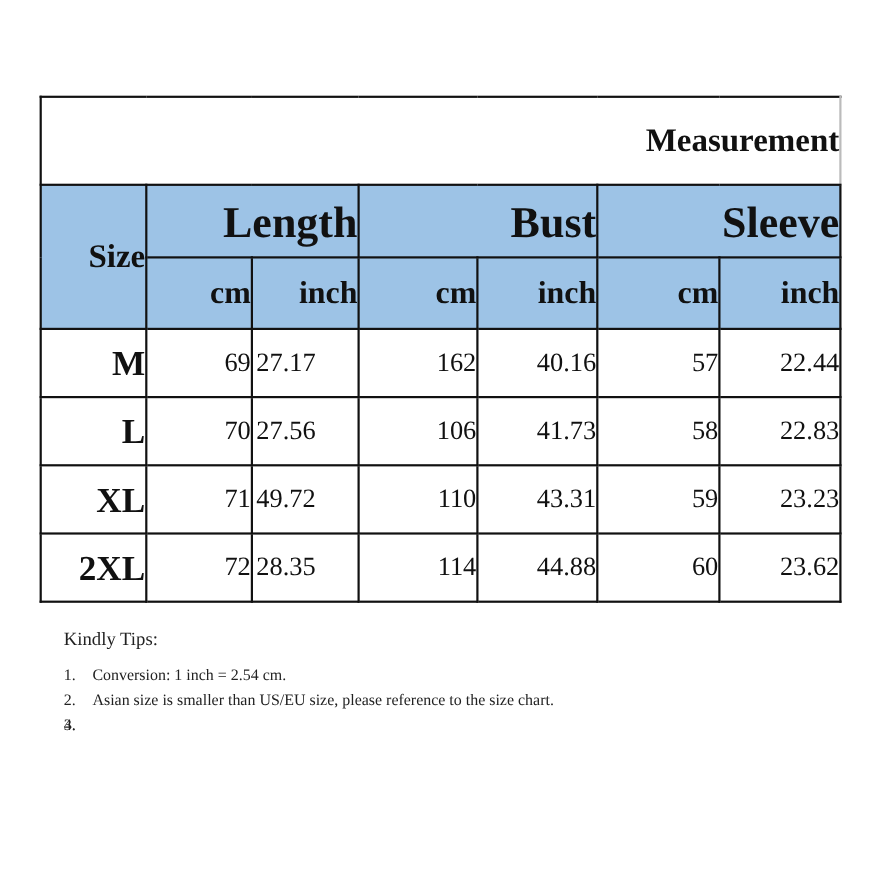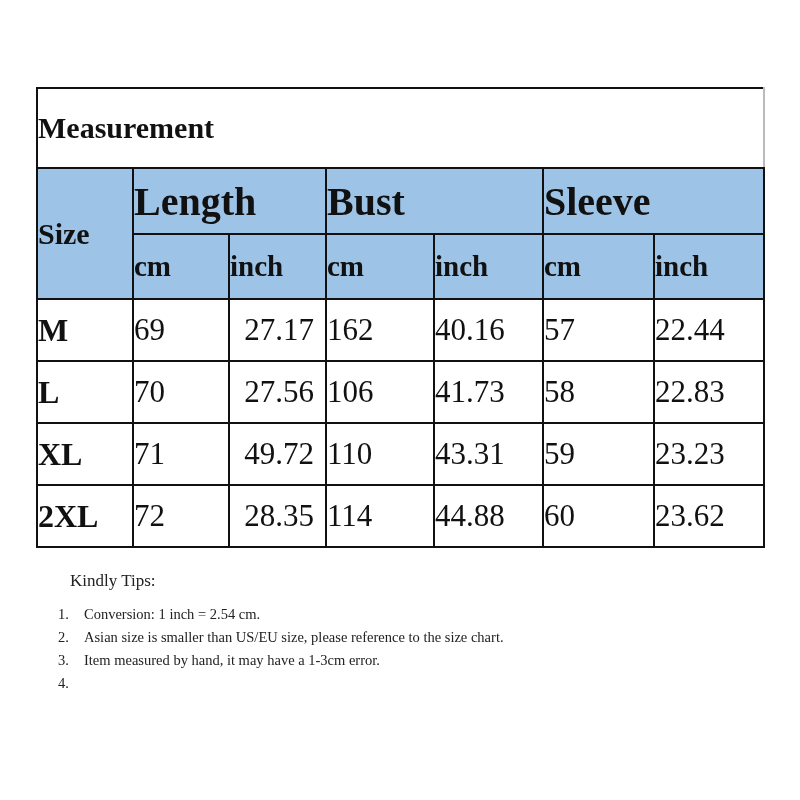--- a/index.html
+++ b/index.html
@@ -2,31 +2,31 @@
 <html><head>
   <meta charset="utf-8">
   <style>
     html, body { margin: 0; padding: 0; background: #ffffff; }
     body { width: 800px; height: 800px; position: relative; overflow: hidden; font-family: "Liberation Serif", serif; color: #111; }
     .size-table {
       position: absolute; left: 36px; top: 87px;
       border-collapse: collapse; table-layout: fixed;
       border: 2px solid #111;
     }
-    .size-table td { border: 2px solid #111; text-align: left; vertical-align: middle; padding: 0; }
+    .size-table td { border: 2px solid #111; text-align: right; vertical-align: middle; padding: 0; }
     .title-cell { height: 78px; background: #fff; font-weight: bold; font-size: 30px; border-right-color: #bbb !important; }
     .hdr { background: #9dc3e6; font-weight: bold; }
     .hdr-group { height: 64px; font-size: 40px; }
     .hdr-unit { height: 63px; font-size: 29px; margin-top: 39px; }
     .hdr-size { font-size: 30px; }
-    .row td { height: 60px; font-size: 31px; }
+    .row td { height: 60px; font-size: 24px; }
     .row td.size-label { font-weight: bold; font-size: 32px; }
-    .row td.left-num { text-align: center; padding-left: 3px; }
+    .row td.left-num { text-align: left; padding-left: 3px; }
     .tips { position: absolute; left: 58px; top: 571px; font-size: 15.5px; color: #222; }
-    .tips-title { font-size: 17px; margin-bottom: 12px; margin-left: 12px; }
+    .tips-title { font-size: 17px; margin-bottom: 12px; }
     .tips ol { margin: 0; padding: 0; list-style: none; }
     .tips li { position: relative; padding-left: 26px; line-height: 23px; font-size: 14.5px; width: 590px; }
     .tips li .num { position: absolute; left: 0; top: 0; }
   </style>
 </head>
 <body>
 
 <table class="size-table">
   <colgroup>
     <col style="width:96px">
@@ -92,16 +92,16 @@
     <td>23.62</td>
   </tr>
 </tbody>
   </table>
 
 <div class="tips">
   <div class="tips-title">Kindly Tips:</div>
   <ol>
     <li><span class="num">1.</span><span>Conversion: 1 inch = 2.54 cm.</span></li>
     <li><span class="num">2.</span><span>Asian size is smaller than US/EU size, please reference to the size chart.</span></li>
-    <li><span class="num">3.</span><span>Item measured by hand, it may have a 1-3cm error.</span></li>
+    <li><span class="num">3.</span></li>
     <li><span class="num">4.</span></li>
   </ol>
 </div>
 
 </body></html>

